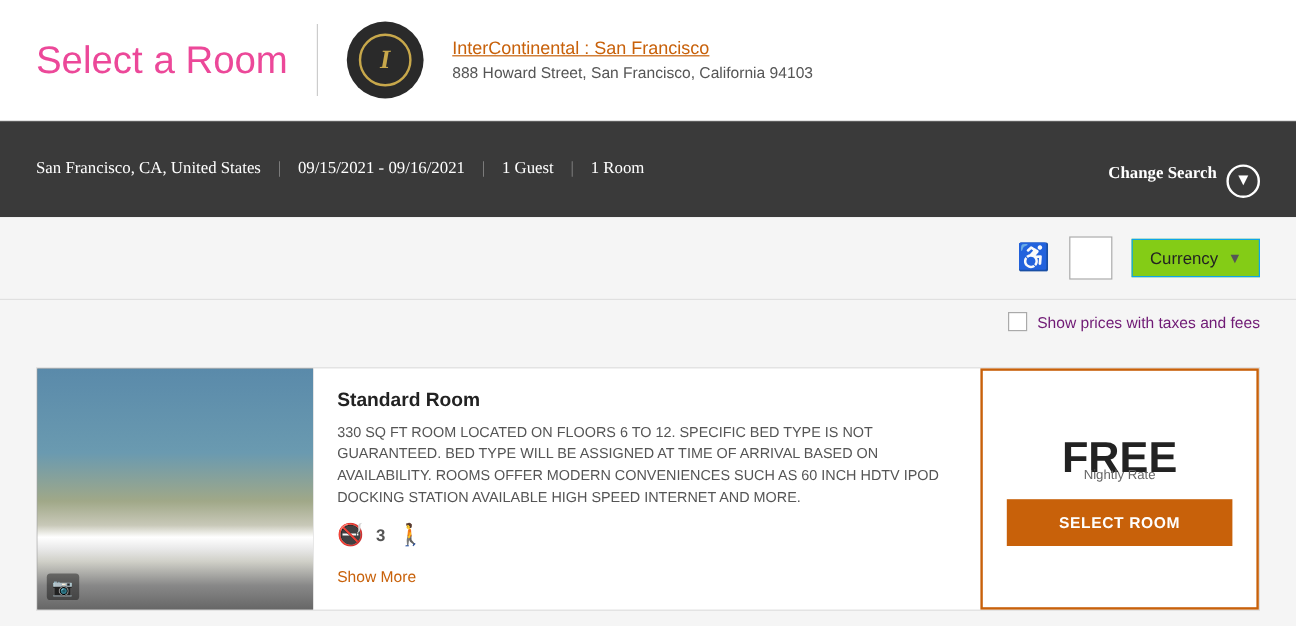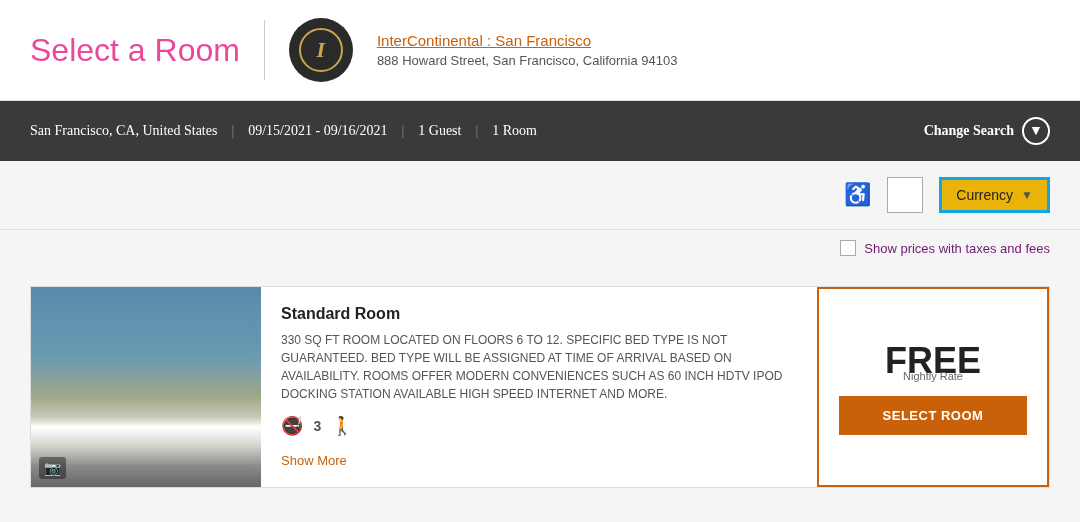--- a/index.html
+++ b/index.html
@@ -70,26 +70,27 @@
       gap: 0;
       color: #fff;
       font-size: 14px;
     }
     .search-sep {
       color: #888;
       margin: 0 14px;
     }
     .change-search {
       display: flex;
-      align-items: center;
+      align-items: flex-start;
       gap: 8px;
       color: #fff;
       font-size: 14px;
       font-weight: bold;
       cursor: pointer;
+      margin-top: 20px;
     }
     .change-search-chevron {
       width: 28px;
       height: 28px;
       border: 2px solid #fff;
       border-radius: 50%;
       display: flex;
       align-items: center;
       justify-content: center;
       font-size: 14px;
@@ -109,22 +110,22 @@
       font-size: 22px;
       color: #555;
     }
     .filter-box {
       width: 36px;
       height: 36px;
       border: 1px solid #aaa;
       background: #fff;
     }
     .currency-btn {
-      border: 3px solid #0ea5e9;
-      background: #eab308;
+      border: 1px solid #0ea5e9;
+      background: #84cc16;
       padding: 7px 14px;
       font-size: 14px;
       display: flex;
       align-items: center;
       gap: 8px;
       cursor: pointer;
       color: #222;
     }
     .currency-chevron { font-size: 12px; color: #555; }
 

